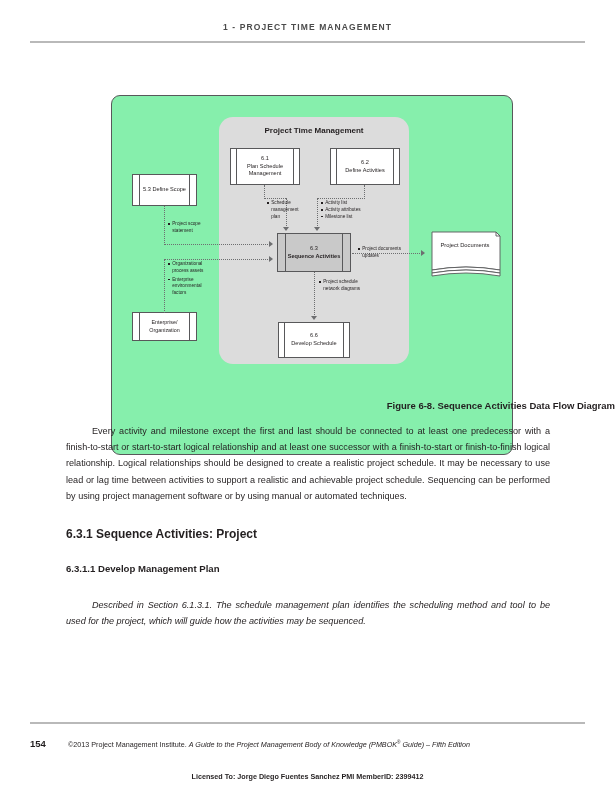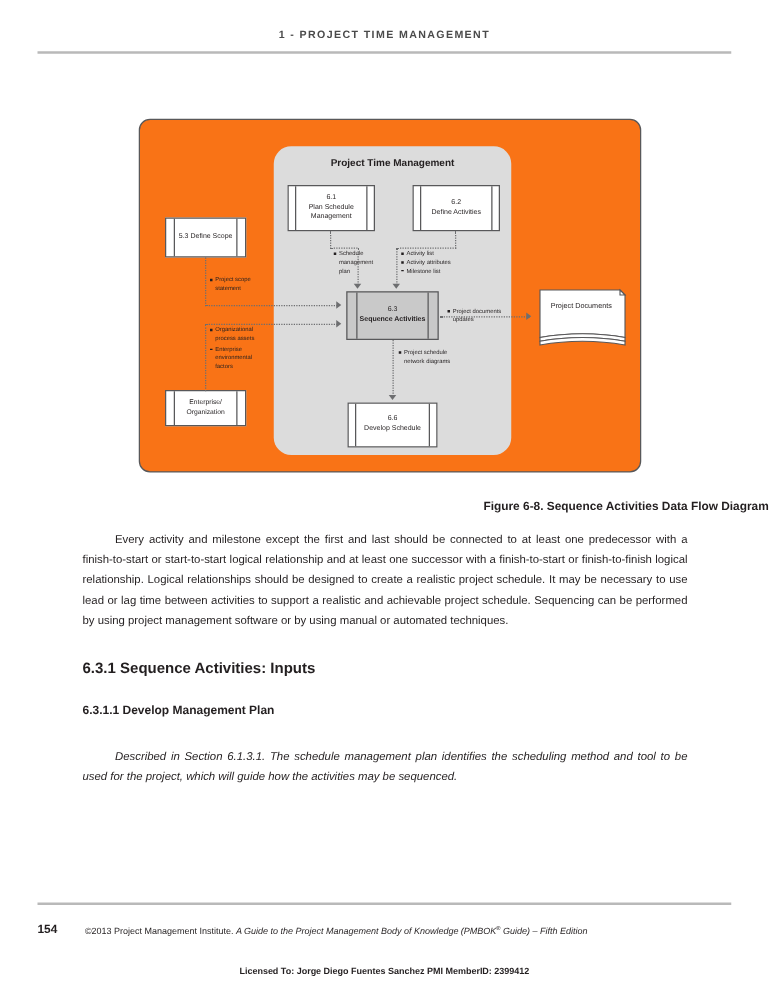--- a/index.html
+++ b/index.html
@@ -20,23 +20,23 @@
     font-size:8.5px; font-weight:bold; letter-spacing:1.1px;
     color:#4b4b4b;
   }
   .head-rule {
     position:absolute; top:41px; left:30px; width:555px; height:2px;
     background:#b9b9b9;
   }
 
   
   .figure-frame {
-    position:absolute; left:111px; top:95px; width:402px; height:283px;
+    position:absolute; left:111px; top:95px; width:402px; height:360px;
     border:1px solid #58585a; border-radius:9px;
-    background:#f97316;
+    background:#86efac;
   }
   .ptm-panel {
     position:absolute; left:107px; top:21px; width:190px; height:247px;
     background:#dcdcdc; border-radius:14px;
   }
   .ptm-title {
     position:absolute; left:107px; top:30px; width:190px;
     text-align:center; font-size:8px; font-weight:bold; color:#231f20;
   }
 
@@ -282,21 +282,21 @@
 
 </div>
 
 <div class="caption">Figure 6-8. Sequence Activities Data Flow Diagram</div>
 
 <div class="body-col" style="top:423px;">
   <p class="para indent">Every activity and milestone except the first and last should be connected to at least one predecessor with a finish-to-start or start-to-start logical relationship and at least one successor with a finish-to-start or finish-to-finish logical relationship. Logical relationships should be designed to create a realistic project schedule. It may be necessary to use lead or lag time between activities to support a realistic and achievable project schedule. Sequencing can be performed by using project management software or by using manual or automated techniques.</p>
 </div>
 
 <div class="body-col" style="top:527px;">
-  <h2 class="h-sec">6.3.1 Sequence Activities: Inputs</h2>
+  <h2 class="h-sec">6.3.1 Sequence Activities: Project</h2>
 </div>
 
 <div class="body-col" style="top:563px;">
   <h3 class="h-sub">6.3.1.1 Develop Management Plan</h3>
 </div>
 
 <div class="body-col" style="top:597px;font-style:italic;">
   <p class="para indent">Described in Section 6.1.3.1. The schedule management plan identifies the scheduling method and tool to be used for the project, which will guide how the activities may be sequenced.</p>
 </div>
 

